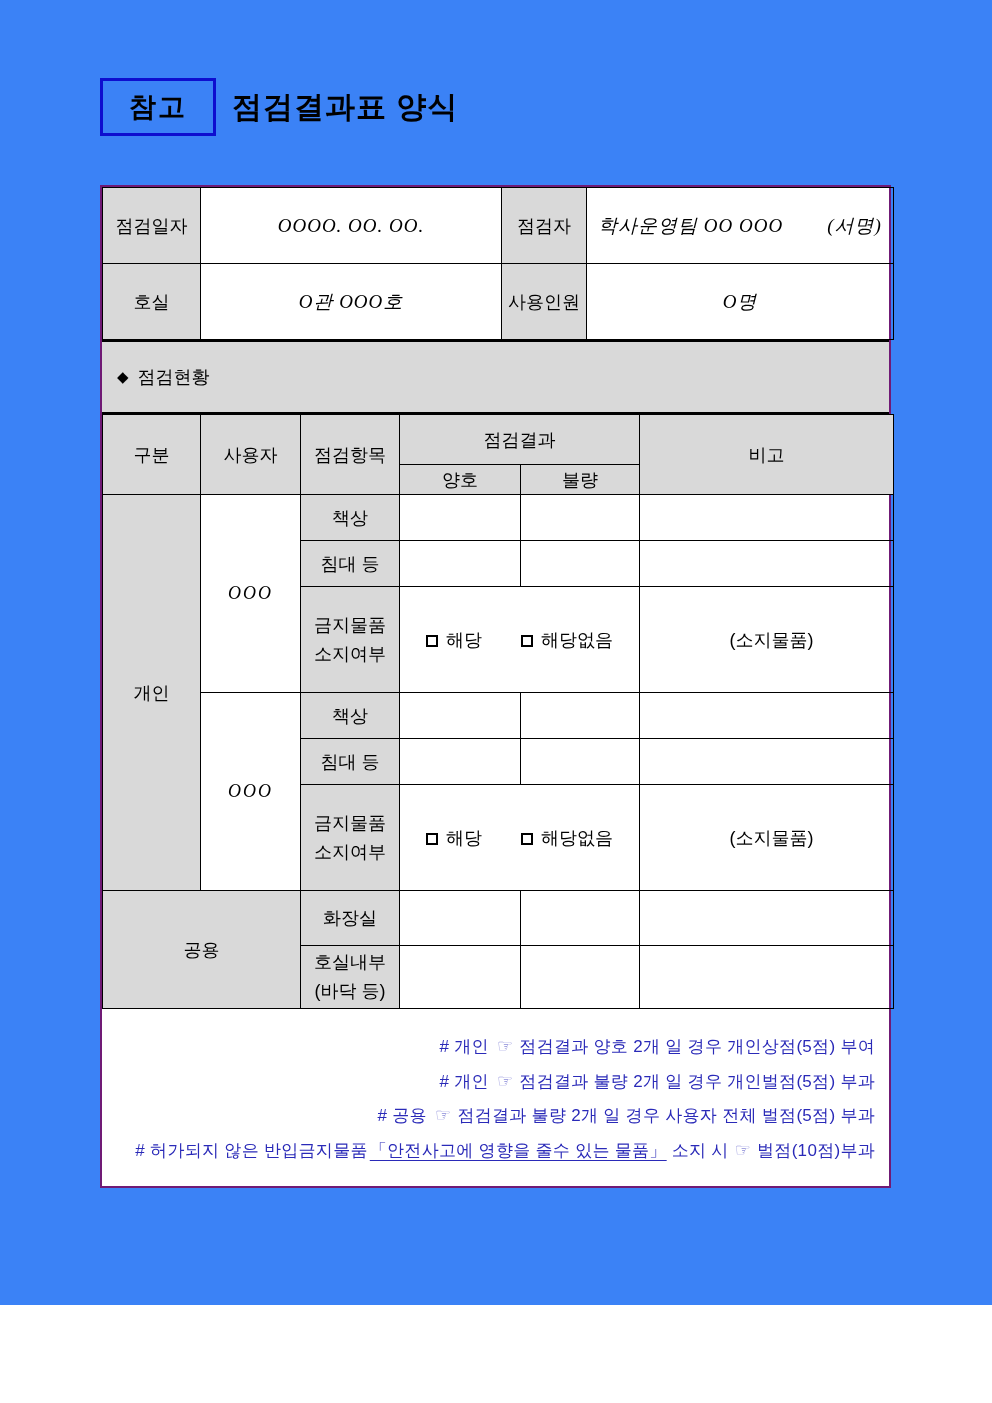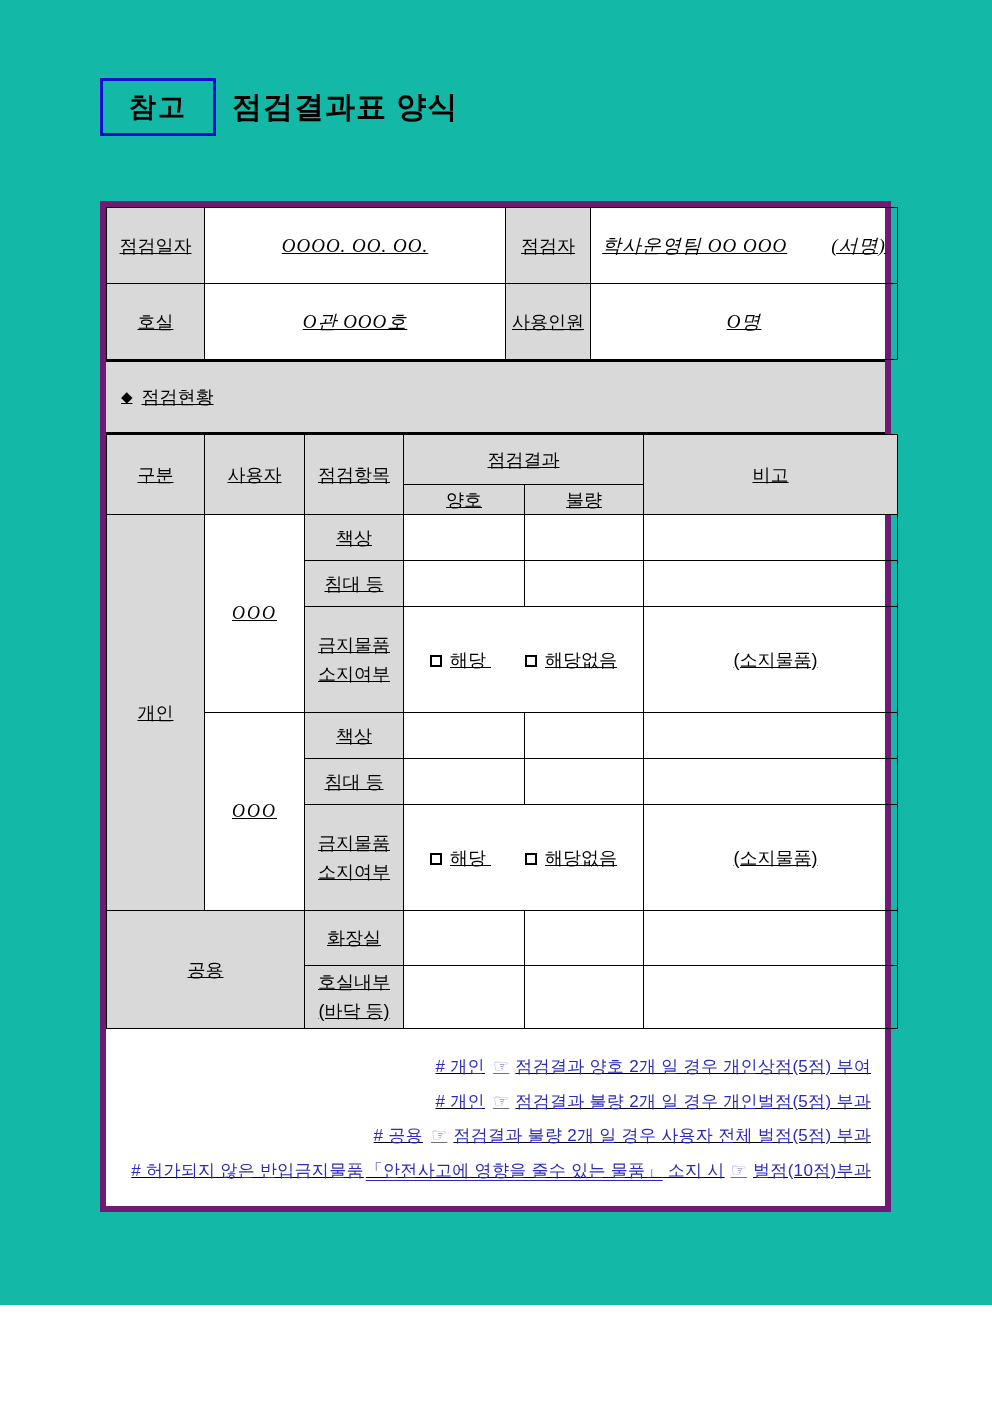--- a/index.html
+++ b/index.html
@@ -1,20 +1,20 @@
 <!DOCTYPE html>
 <html><head>
 <meta charset="utf-8">
 <style>
   * { margin:0; padding:0; box-sizing:border-box; }
   html,body { background:#ffffff; }
   .page {
     position:relative;
     width:992px; height:1305px;
-    background:#14b8a6;
+    background:#3b82f6;
     font-family:"Liberation Sans", sans-serif;
     color:#000;
     overflow:hidden;
   }
 
   
   .doc-header {
     position:absolute; left:100px; top:78px;
     display:flex; align-items:center;
   }
@@ -24,25 +24,24 @@
     display:flex; align-items:center; justify-content:center;
     font-size:27px; font-weight:bold; letter-spacing:2px;
   }
   .doc-title {
     font-size:30px; font-weight:bold;
     margin-left:16px; letter-spacing:1px;
   }
 
   
   .form-frame {
-    position:absolute; left:100px; top:201px;
+    position:absolute; left:100px; top:185px;
     width:791px;
-    border:6px solid #701a75;
+    border:2px solid #701a75;
     background:#fff;
-    text-decoration:underline;
   }
 
   table { border-collapse:collapse; table-layout:fixed; width:100%; }
   td { border:1px solid #000; overflow:hidden; }
   .gray { background:#d9d9d9; }
 
   
   .info-table td { text-align:center; vertical-align:middle; font-size:18px; }
   .info-table .lbl { height:76px; }
   .info-table .val {

